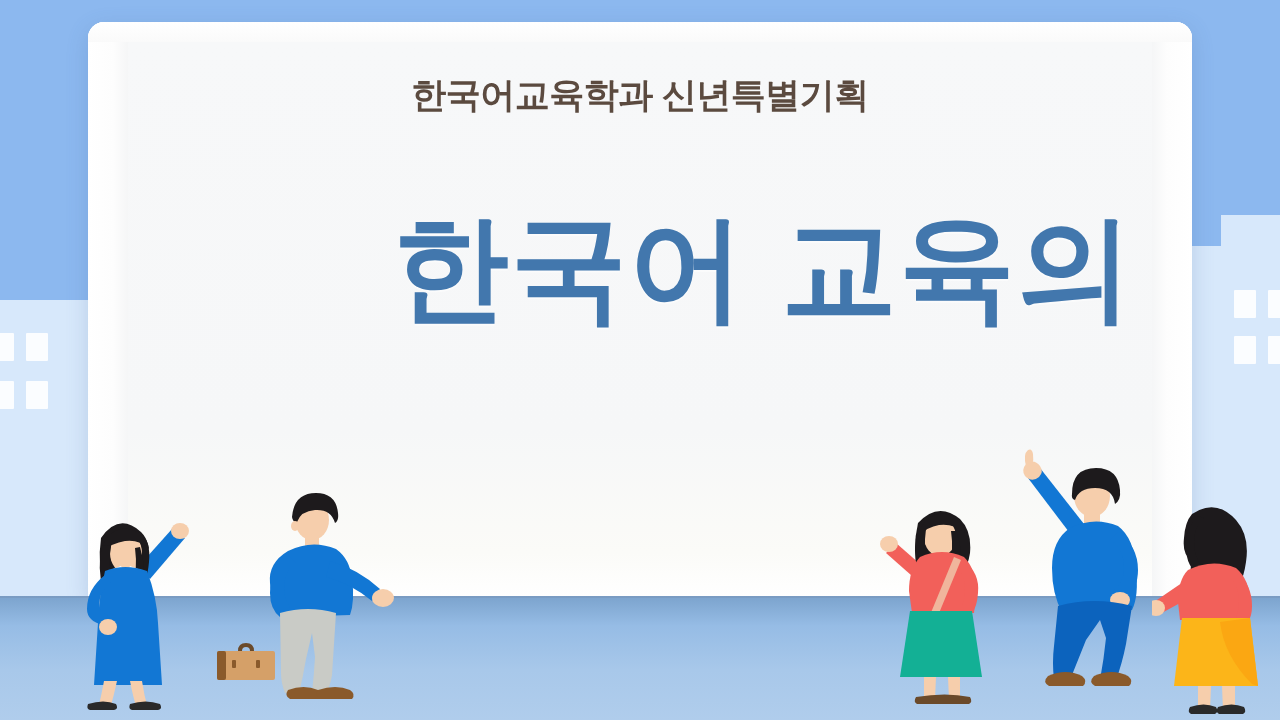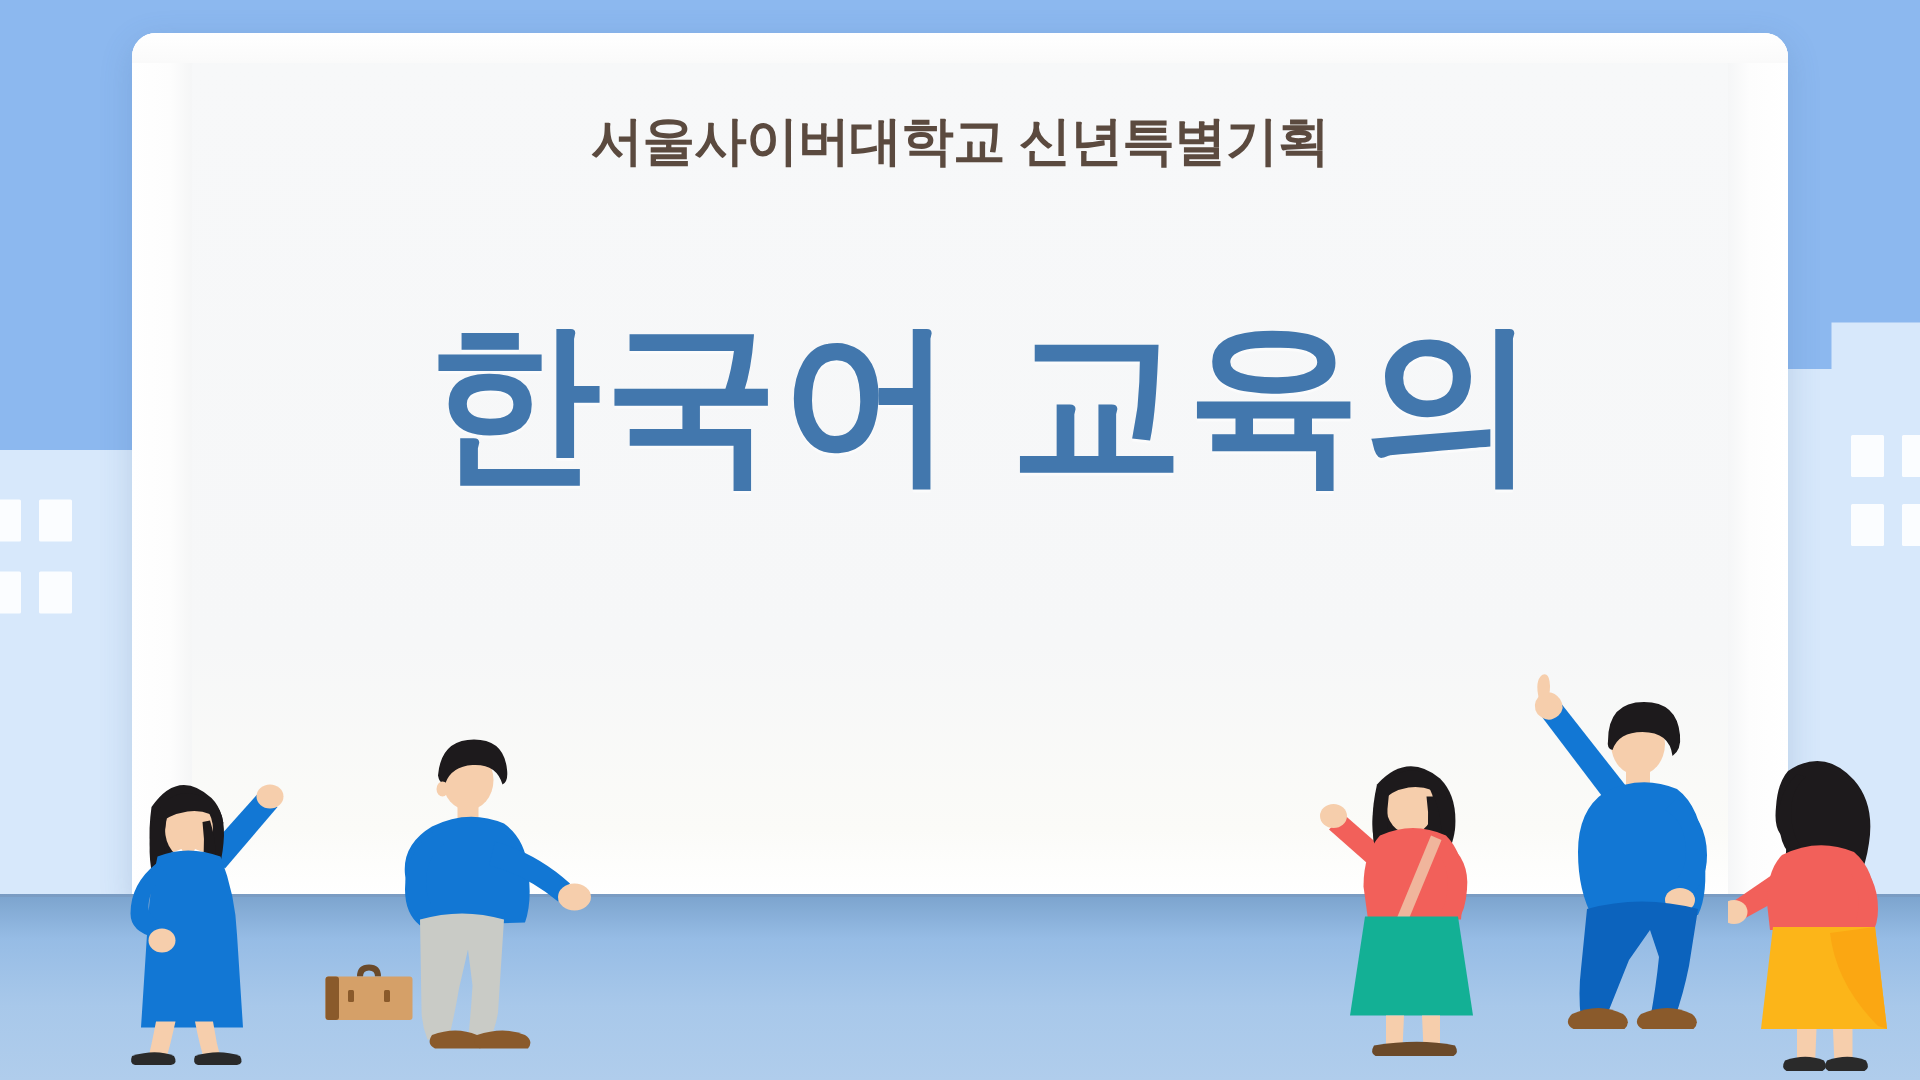--- a/index.html
+++ b/index.html
@@ -115,24 +115,24 @@
   .dept-line {
     font-size: 35px;
     font-weight: 700;
     color: #5b4a3f;
     letter-spacing: -0.5px;
     line-height: 1.22;
     margin: 4px 0 0 0;
   }
   .title-block {
     position: absolute;
-    left: 144px;
+    left: 111px;
     top: 196px;
     width: 1024px;
-    text-align: center;
+    text-align: right;
     z-index: 6;
   }
   .title-line {
     font-size: 116px;
     font-weight: 700;
     color: #4277ad;
     letter-spacing: 2px;
     line-height: 1.25;
     margin: 0;
     text-shadow: 0 2px 1px rgba(255,255,255,0.55);
@@ -165,21 +165,21 @@
     <div class="win" style="left:1268px; top:336px; width:22px; height:28px;"></div>
   </div>
 
   <div class="board-frame"></div>
   <div class="board-shade-l"></div>
   <div class="board-shade-r"></div>
   <div class="board-face"></div>
   <div class="board-shade-t"></div>
 
   <div class="txt-wrap">
-    <div class="dept-line">서울사이버대학교 신년특별기획</div>
+    <div class="dept-line">한국어교육학과 신년특별기획</div>
   </div>
 
   <div class="title-block">
     <div class="title-line">한국어 교육의</div>
   </div>
 
   <div class="floor"></div>
   <div class="floor-hl"></div>
 
   <svg class="person" style="left:68px; top:505px;" width="130" height="205" viewBox="0 0 130 205">

